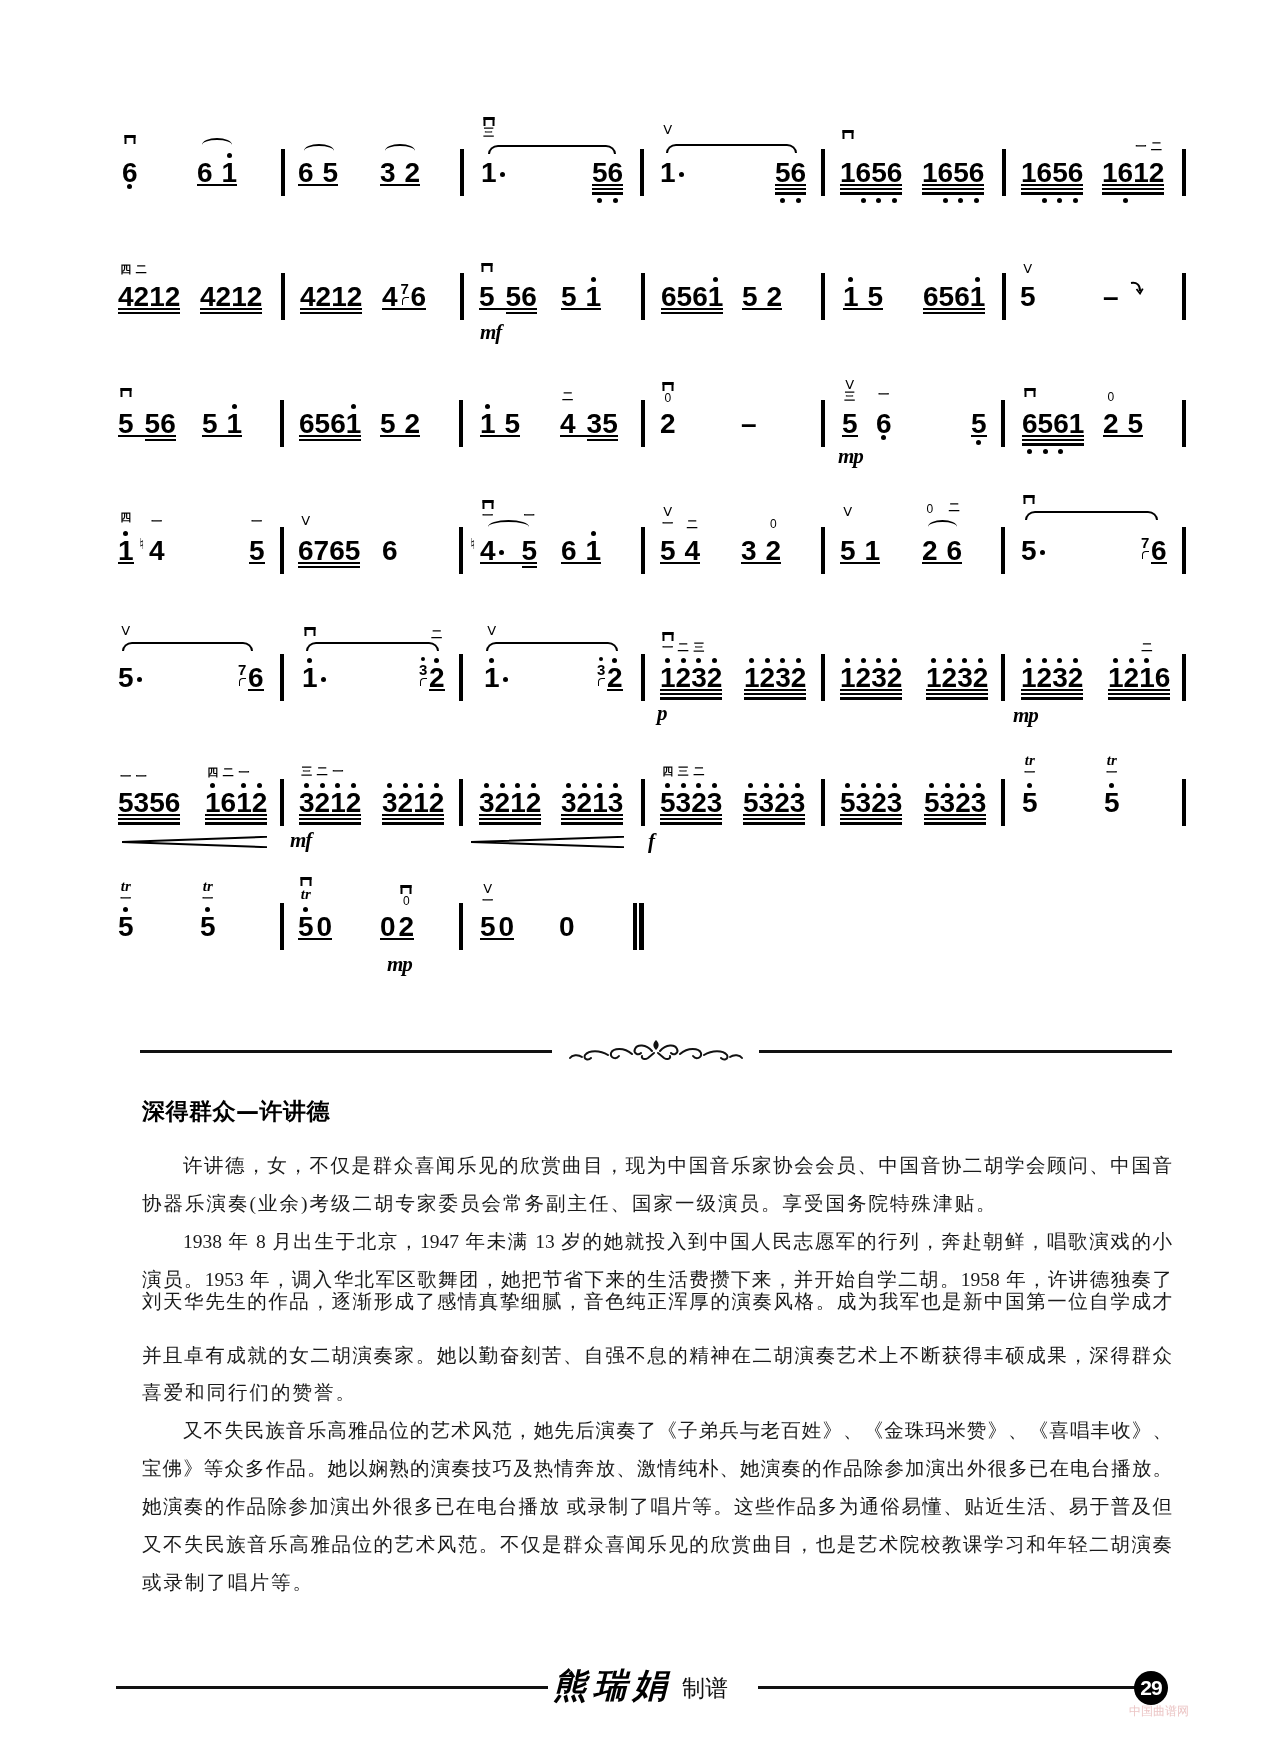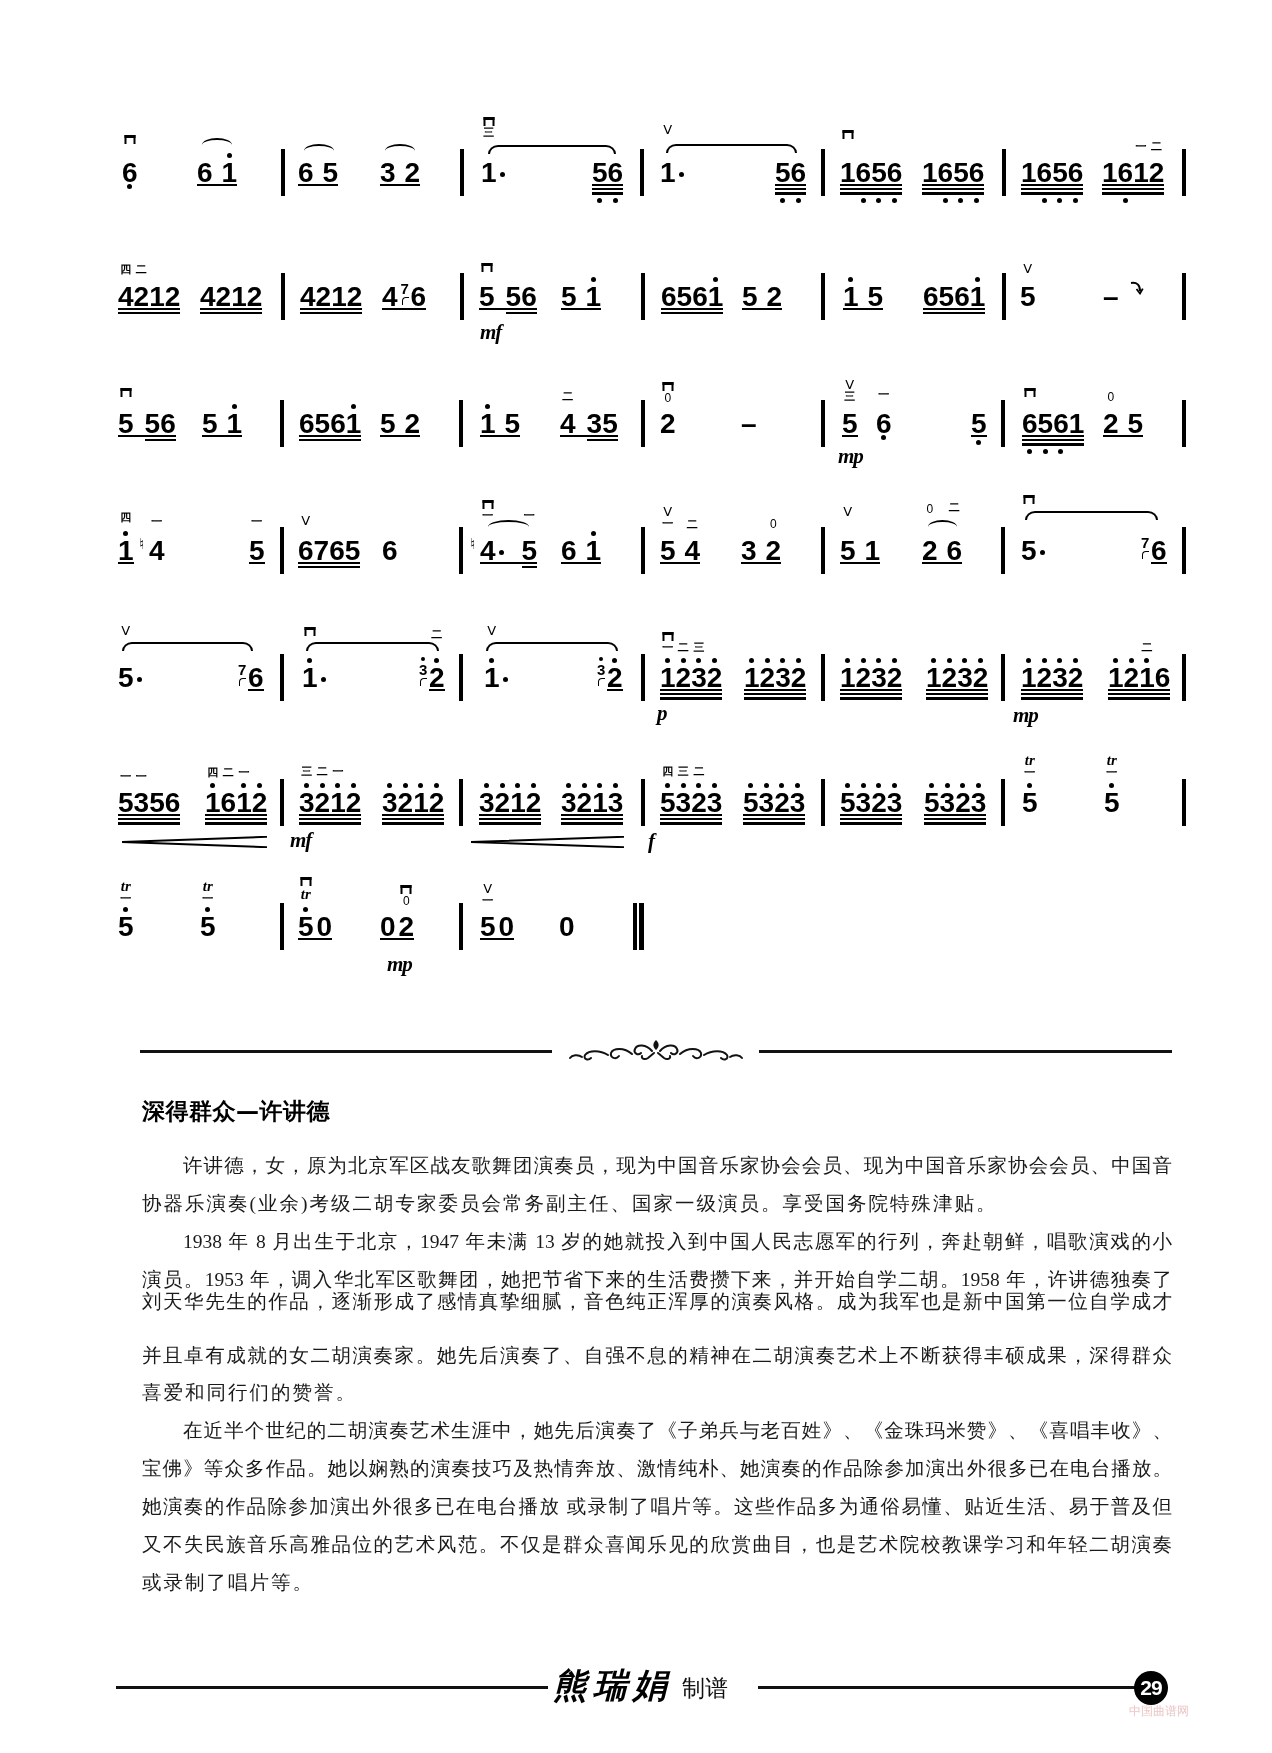--- a/index.html
+++ b/index.html
@@ -1444,28 +1444,28 @@
         </g>
       </g>
       <path d="M90 1 C93.5 4 93.5 8 90 11 C86.5 8 86.5 4 90 1 Z" fill="#111"></path>
     </svg>
     <div class="rule rule-right"></div>
   </div>
 
   <h2 class="heading">深得群众—许讲德</h2>
 
   <div class="article">
-    <p class="ln ind full" style="top:1154px">许讲德，女，原为北京军区战友歌舞团演奏员，现为中国音乐家协会会员、现为中国音乐家协会会员、中国音</p>
+    <p class="ln ind full" style="top:1154px">许讲德，女，不仅是群众喜闻乐见的欣赏曲目，现为中国音乐家协会会员、中国音协二胡学会顾问、中国音</p>
     <p class="ln" style="top:1192px">协器乐演奏(业余)考级二胡专家委员会常务副主任、国家一级演员。享受国务院特殊津贴。</p>
     <p class="ln ind full" style="top:1230px">1938 年 8 月出生于北京，1947 年未满 13 岁的她就投入到中国人民志愿军的行列，奔赴朝鲜，唱歌演戏的小</p>
     <p class="ln full" style="top:1268px">演员。1953 年，调入华北军区歌舞团，她把节省下来的生活费攒下来，并开始自学二胡。1958 年，许讲德独奏了</p>
     <p class="ln full" style="top:1290px">刘天华先生的作品，逐渐形成了感情真挚细腻，音色纯正浑厚的演奏风格。成为我军也是新中国第一位自学成才</p>
-    <p class="ln full" style="top:1344px">并且卓有成就的女二胡演奏家。她先后演奏了、自强不息的精神在二胡演奏艺术上不断获得丰硕成果，深得群众</p>
+    <p class="ln full" style="top:1344px">并且卓有成就的女二胡演奏家。她以勤奋刻苦、自强不息的精神在二胡演奏艺术上不断获得丰硕成果，深得群众</p>
     <p class="ln" style="top:1381px">喜爱和同行们的赞誉。</p>
-    <p class="ln ind full" style="top:1419px">在近半个世纪的二胡演奏艺术生涯中，她先后演奏了《子弟兵与老百姓》、《金珠玛米赞》、《喜唱丰收》、</p>
+    <p class="ln ind full" style="top:1419px">又不失民族音乐高雅品位的艺术风范，她先后演奏了《子弟兵与老百姓》、《金珠玛米赞》、《喜唱丰收》、</p>
     <p class="ln full" style="top:1457px">宝佛》等众多作品。她以娴熟的演奏技巧及热情奔放、激情纯朴、她演奏的作品除参加演出外很多已在电台播放。</p>
     <p class="ln full" style="top:1495px">她演奏的作品除参加演出外很多已在电台播放 或录制了唱片等。这些作品多为通俗易懂、贴近生活、易于普及但</p>
     <p class="ln full" style="top:1533px">又不失民族音乐高雅品位的艺术风范。不仅是群众喜闻乐见的欣赏曲目，也是艺术院校教课学习和年轻二胡演奏</p>
     <p class="ln" style="top:1571px">或录制了唱片等。</p>
   </div>
 
   <div class="footer">
     <div class="frule fl"></div>
     <span class="sig">熊瑞娟</span>
     <span class="credit">制谱</span>

